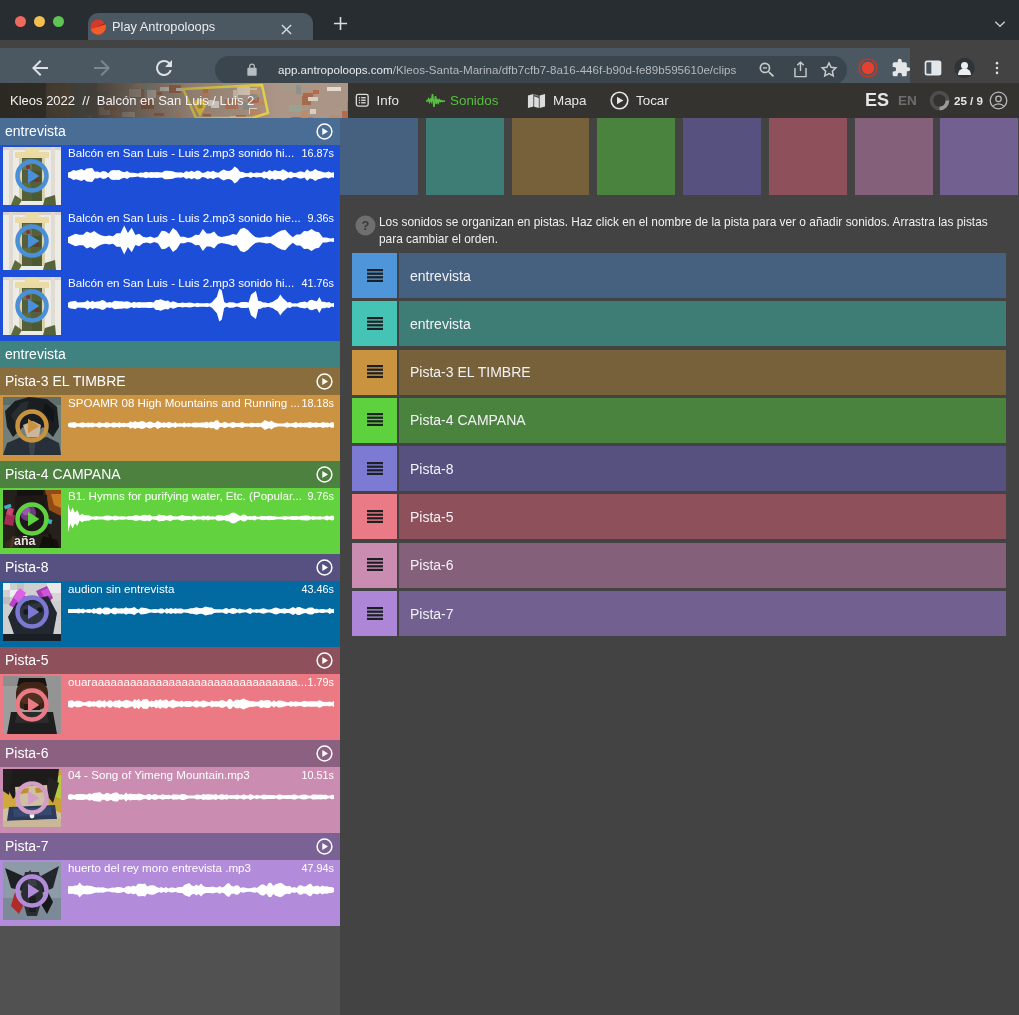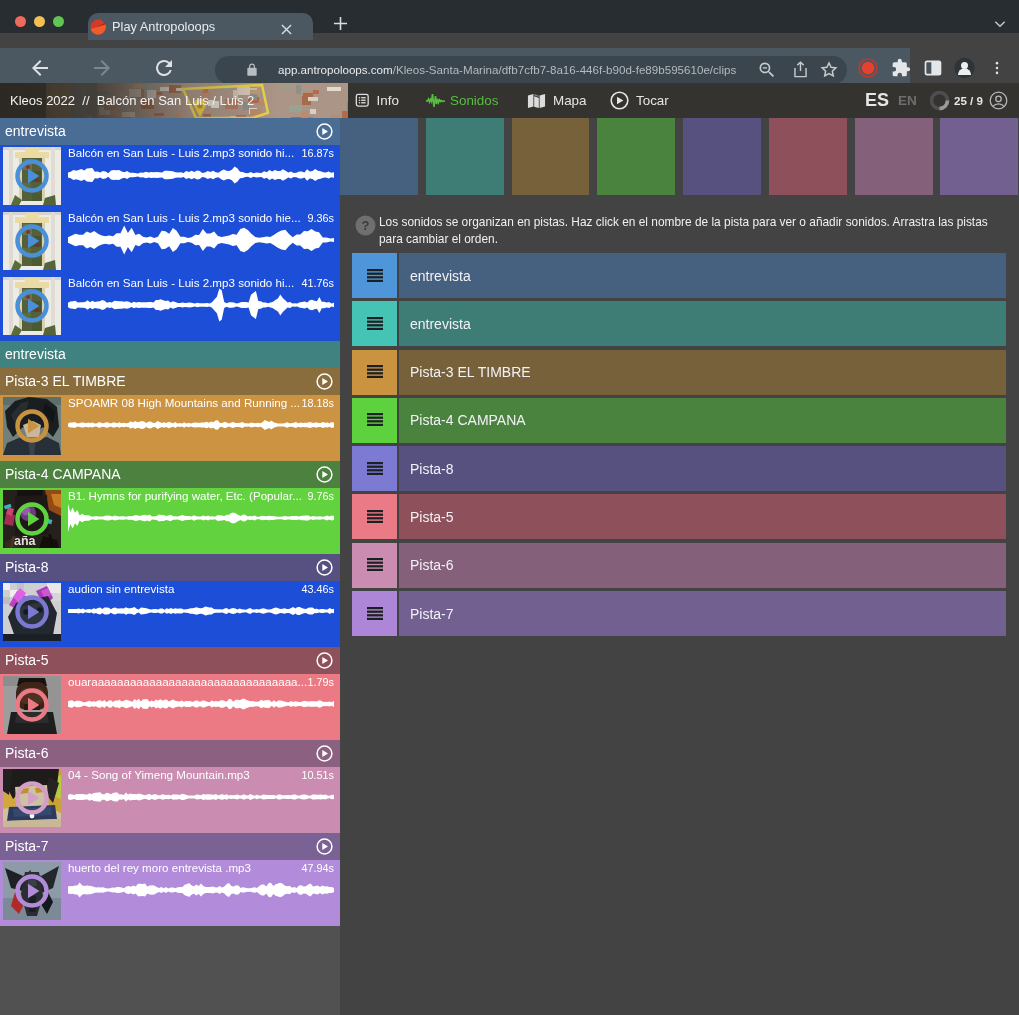--- a/index.html
+++ b/index.html
@@ -1,15 +1,15 @@
 <!DOCTYPE html>
 <html><head><meta charset="utf-8"><style>
 * { margin:0; padding:0; box-sizing:border-box; }
 body { width:1019px; height:1015px; font-family:"Liberation Sans",sans-serif; overflow:hidden; background:#434343; }
-#tabstrip { position:absolute; left:0; top:0; width:1019px; height:33px; background:#272d31; }
+#tabstrip { position:absolute; left:0; top:0; width:1019px; height:40px; background:#272d31; }
 .tl { position:absolute; top:15.5px; width:11px; height:11px; border-radius:50%; }
 #tab { position:absolute; left:88px; top:13px; width:225px; height:27px; background:#4b5761; border-radius:10px 10px 0 0; }
 #tab .fav { position:absolute; left:2px; top:5.5px; }
 #tab .ttl { position:absolute; left:24px; top:6px; font-size:12.8px; color:#e9ebed; }
 #tab .cls { position:absolute; right:21px; top:8px; }
 #toolbar { position:absolute; left:0; top:48px; width:910px; height:43px; background:#4b5761; }
 #toolbar .tbi { position:absolute; top:50%; transform:translateY(-50%); }
 #omni { position:absolute; left:215px; top:7.5px; width:632px; height:28px; background:#3a454d; border-radius:14px; }
 #omni .lock { position:absolute; left:30px; top:7px; }
 #omni .url { position:absolute; left:63px; top:7px; font-size:11.6px; color:#e8eaed; white-space:nowrap; }
@@ -453,21 +453,21 @@
               </svg>
 </div>
           </div>
         </div>
       </div>
       <div class="sec">
 <div class="shead" style="background:#575181;height:27px">Pista-8<svg width="17" height="17" viewBox="0 0 17 17" style="position:absolute;right:7px;top:5px">
             <circle cx="8.5" cy="8.5" r="7.4" fill="none" stroke="#fff" stroke-width="1.5"></circle>
             <path d="M6.3 5 L12 8.5 L6.3 12 Z" fill="#fff"></path>
           </svg></div>
-<div class="sbody" style="background:#1d4ed8">
+<div class="sbody" style="background:#0369a1">
           <div class="clip">
 <div class="thumb"><svg width="58" height="58" viewBox="0 0 58 58">
 <rect width="58" height="58" fill="#cfcfcf"></rect>
 <rect x="0" y="0" width="7" height="7" fill="#efefef"></rect>
                 <rect x="7" y="7" width="7" height="7" fill="#efefef"></rect>
                 <rect x="0" y="14" width="7" height="7" fill="#bdbdbd"></rect>
                 <rect x="14" y="0" width="7" height="7" fill="#c2c2c2"></rect>
 <rect x="44" y="0" width="14" height="10" fill="#e9e9e9"></rect>
                 <rect x="50" y="10" width="8" height="8" fill="#d6d6d6"></rect>
 <path d="M6 22 L14 8 L24 14 L20 30 Z" fill="#bb42c8"></path>

